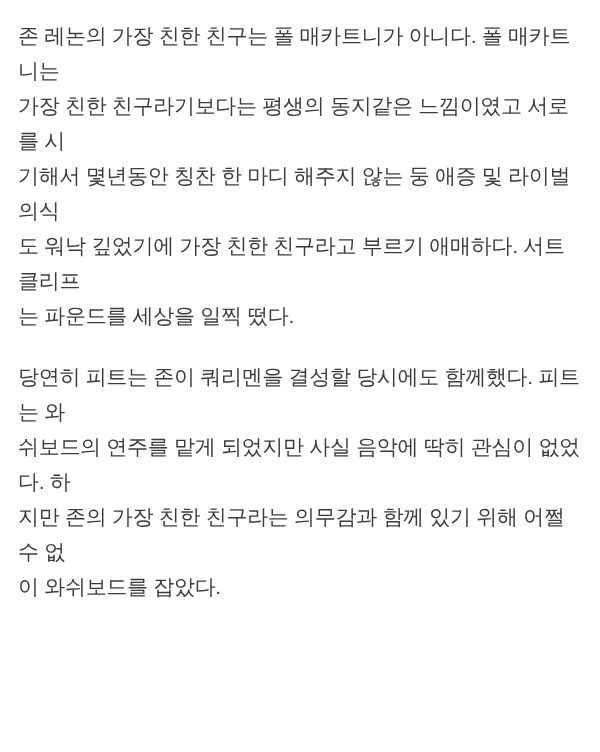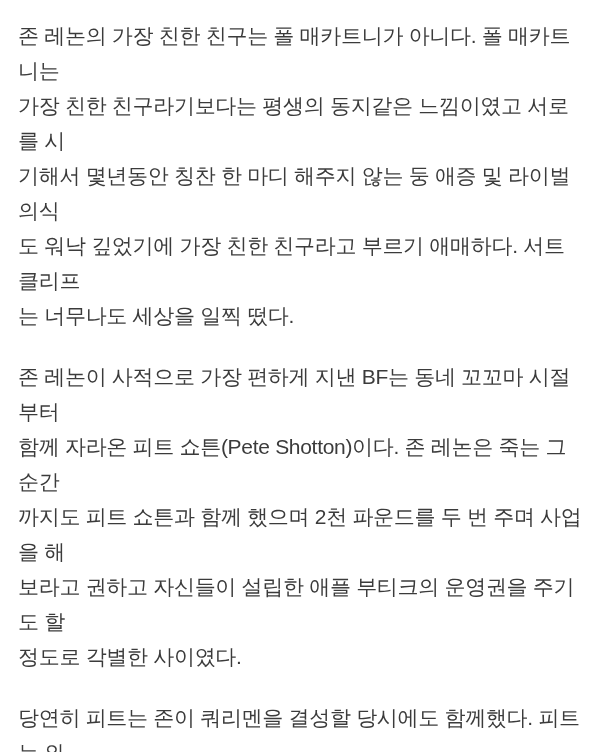--- a/index.html
+++ b/index.html
@@ -30,24 +30,19 @@
   }
 </style>
 </head>
 <body style="background: rgb(255, 255, 255);">
 
 <div class="article" style="color: rgb(59, 59, 59);">
   <div class="paragraph">존 레논의 가장 친한 친구는 폴 매카트니가 아니다. 폴 매카트니는
 가장 친한 친구라기보다는 평생의 동지같은 느낌이였고 서로를 시
 기해서 몇년동안 칭찬 한 마디 해주지 않는 둥 애증 및 라이벌 의식
 도 워낙 깊었기에 가장 친한 친구라고 부르기 애매하다. 서트클리프
-는 너무나도 세상을 일찍 떴다.</div>
-  <div class="paragraph">존 레논이 사적으로 가장 편하게 지낸 BF는 동네 꼬꼬마 시절부터
-함께 자라온 피트 쇼튼(Pete Shotton)이다. 존 레논은 죽는 그 순간
-까지도 피트 쇼튼과 함께 했으며 2천 파운드를 두 번 주며 사업을 해
-보라고 권하고 자신들이 설립한 애플 부티크의 운영권을 주기도 할
-정도로 각별한 사이였다.</div>
+는 파운드를 세상을 일찍 떴다.</div>
   <div class="paragraph">당연히 피트는 존이 쿼리멘을 결성할 당시에도 함께했다. 피트는 와
 쉬보드의 연주를 맡게 되었지만 사실 음악에 딱히 관심이 없었다. 하
 지만 존의 가장 친한 친구라는 의무감과 함께 있기 위해 어쩔 수 없
 이 와쉬보드를 잡았다.</div>
 
 </div>
 
 </body></html>

